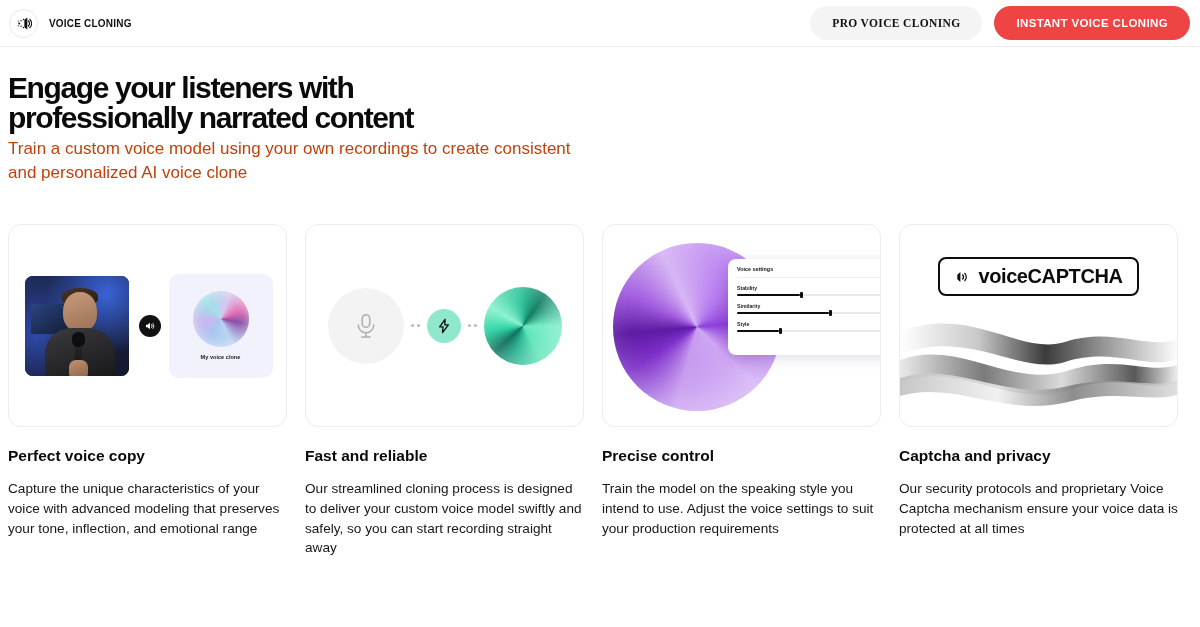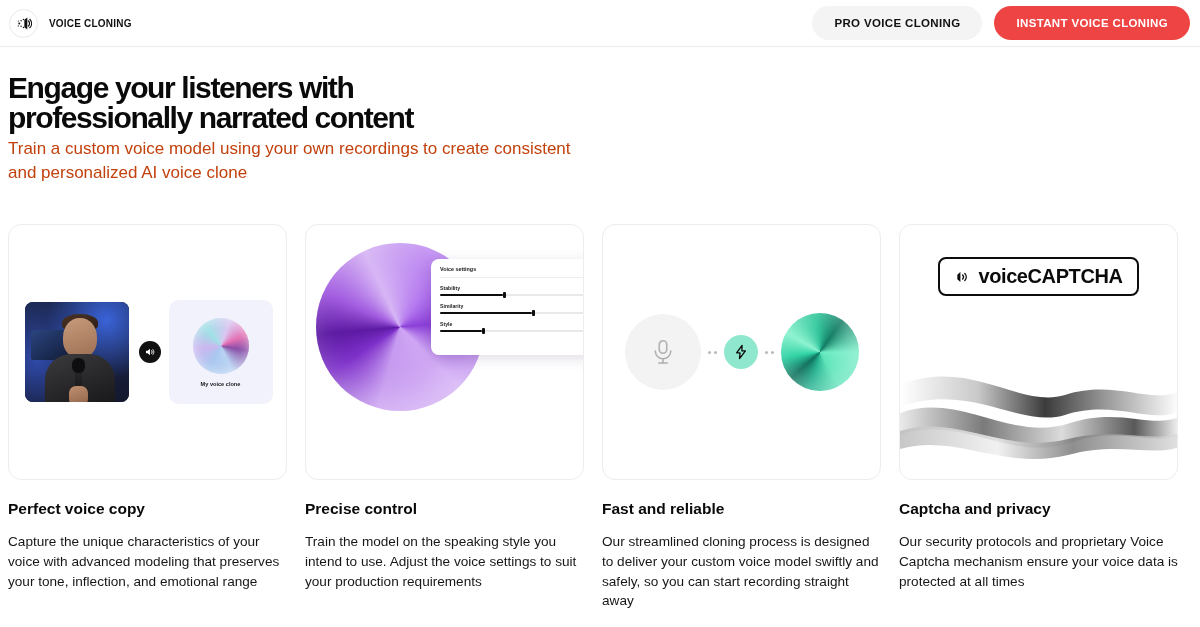--- a/index.html
+++ b/index.html
@@ -33,41 +33,41 @@
   }
   .header-actions {
     margin-left: auto; display: flex; align-items: center; gap: 12px;
   }
   .pill {
     border: none; cursor: pointer; border-radius: 999px;
     font-family: "Liberation Sans", sans-serif;
     font-size: 11.5px; font-weight: 700; letter-spacing: .35px;
     white-space: nowrap;
   }
-  .pill-light { background: #f4f4f4; color: #101010; padding: 11px 22px; }
+  .pill-light { background: #f4f4f4; color: #101010; padding: 11px 22px; font-family: Liberation Serif, serif; }
   .pill-dark  { background: #ef4444; color: #ffffff; padding: 11px 22px; }
 
   
   .hero { padding: 26px 10px 0 8px; }
   .hero h1 {
     font-size: 30px; line-height: 1.0; font-weight: 700;
     letter-spacing: -1.4px; color: #0a0a0a; max-width: 640px;
   }
   .hero p {
     margin-top: 4px; font-size: 17px; line-height: 1.42;
     color: #c2410c; max-width: 580px;
   }
 
   
   .cards {
     display: grid; grid-template-columns: repeat(4, 279px);
     column-gap: 18px; padding: 0 8px; margin-top: 39px;
   }
   .card-visual {
-    height: 256px; border: 1px solid #ededed; border-radius: 13px;
+    height: 203px; border: 1px solid #ededed; border-radius: 13px;
     background: #fff; position: relative; overflow: hidden;
     display: flex; align-items: center; justify-content: center;
   }
   .card-title {
     margin-top: 20px; font-size: 15.5px; font-weight: 700; color: #0a0a0a;
   }
   .card-desc {
     margin-top: 14px; font-size: 13.6px; line-height: 1.45; color: #171717;
   }
 
@@ -283,20 +283,53 @@
       <div class="clone-panel">
         <span class="orb-small"></span>
         <span class="clone-label">My voice clone</span>
       </div>
     </div>
     <div class="card-title">Perfect voice copy</div>
     <div class="card-desc">Capture the unique characteristics of your voice with advanced modeling that preserves your tone, inflection, and emotional range</div>
   </div>
 
   <div>
+    <div class="card-visual c3">
+      <span class="mic-circle">
+        <svg width="30" height="30" viewBox="0 0 24 24" aria-hidden="true">
+          <rect x="9" y="3" width="6" height="10" rx="3" stroke="#b0b0b0" stroke-width="1.3" fill="none"></rect>
+          <path d="M5.8 11.2 a6.2 6.2 0 0 0 12.4 0" stroke="#b0b0b0" stroke-width="1.3" fill="none" stroke-linecap="round"></path>
+          <path d="M12 17.4 v3.2" stroke="#b0b0b0" stroke-width="1.3" stroke-linecap="round"></path>
+          <path d="M8.6 20.8 h6.8" stroke="#b0b0b0" stroke-width="1.3" stroke-linecap="round"></path>
+        </svg>
+      </span>
+
+      <span class="dots">
+        <i></i>
+          <i></i>
+      </span>
+
+      <span class="bolt-circle">
+        <svg width="16" height="16" viewBox="0 0 24 24" aria-hidden="true">
+          <path d="M13.6 2 L5.4 13.2 h5.1 L9.8 22 L18.6 10.4 h-5.3 z" fill="none" stroke="#0b0b0b" stroke-width="2" stroke-linejoin="round"></path>
+        </svg>
+      </span>
+
+      <span class="dots">
+        <i></i>
+          <i></i>
+      </span>
+
+      <span class="orb-green"></span>
+    </div>
+    <div class="card-title">Fast and reliable</div>
+    <div class="card-desc">Our streamlined cloning process is designed to deliver your custom voice model swiftly and safely, so you can start recording straight away</div>
+  </div>
+
+  <div>
     <div class="card-visual c2">
       <span class="orb-purple"></span>
       <div class="settings-panel">
         <div class="sp-title">Voice settings</div>
 
         <div class="slider-row">
           <div class="slider-label">Stability</div>
           <div class="slider-track">
             <span class="slider-fill" style="width:42%"></span>
             <span class="slider-knob" style="left:42%"></span>
@@ -315,53 +348,20 @@
           <div class="slider-label">Style</div>
           <div class="slider-track">
             <span class="slider-fill" style="width:28%"></span>
             <span class="slider-knob" style="left:28%"></span>
           </div>
         </div>
       </div>
     </div>
     <div class="card-title">Precise control</div>
     <div class="card-desc">Train the model on the speaking style you intend to use. Adjust the voice settings to suit your production requirements</div>
-  </div>
-
-  <div>
-    <div class="card-visual c3">
-      <span class="mic-circle">
-        <svg width="30" height="30" viewBox="0 0 24 24" aria-hidden="true">
-          <rect x="9" y="3" width="6" height="10" rx="3" stroke="#b0b0b0" stroke-width="1.3" fill="none"></rect>
-          <path d="M5.8 11.2 a6.2 6.2 0 0 0 12.4 0" stroke="#b0b0b0" stroke-width="1.3" fill="none" stroke-linecap="round"></path>
-          <path d="M12 17.4 v3.2" stroke="#b0b0b0" stroke-width="1.3" stroke-linecap="round"></path>
-          <path d="M8.6 20.8 h6.8" stroke="#b0b0b0" stroke-width="1.3" stroke-linecap="round"></path>
-        </svg>
-      </span>
-
-      <span class="dots">
-        <i></i>
-          <i></i>
-      </span>
-
-      <span class="bolt-circle">
-        <svg width="16" height="16" viewBox="0 0 24 24" aria-hidden="true">
-          <path d="M13.6 2 L5.4 13.2 h5.1 L9.8 22 L18.6 10.4 h-5.3 z" fill="none" stroke="#0b0b0b" stroke-width="2" stroke-linejoin="round"></path>
-        </svg>
-      </span>
-
-      <span class="dots">
-        <i></i>
-          <i></i>
-      </span>
-
-      <span class="orb-green"></span>
-    </div>
-    <div class="card-title">Fast and reliable</div>
-    <div class="card-desc">Our streamlined cloning process is designed to deliver your custom voice model swiftly and safely, so you can start recording straight away</div>
   </div>
 
   <div>
     <div class="card-visual c4">
       <div class="captcha-badge">
         <span class="icon-wrap">
           <svg width="16" height="16" viewBox="0 0 24 24" aria-hidden="true">
             <path d="M5 8.5 L9.6 4.6 v14.8 L5 15.5 z" fill="#0b0b0b"></path>
             <path d="M13 9 a4.2 4.2 0 0 1 0 6" stroke="#0b0b0b" stroke-width="2.1" fill="none" stroke-linecap="round"></path>
             <path d="M16.2 6.6 a8 8 0 0 1 0 10.8" stroke="#0b0b0b" stroke-width="2.1" fill="none" stroke-linecap="round"></path>

